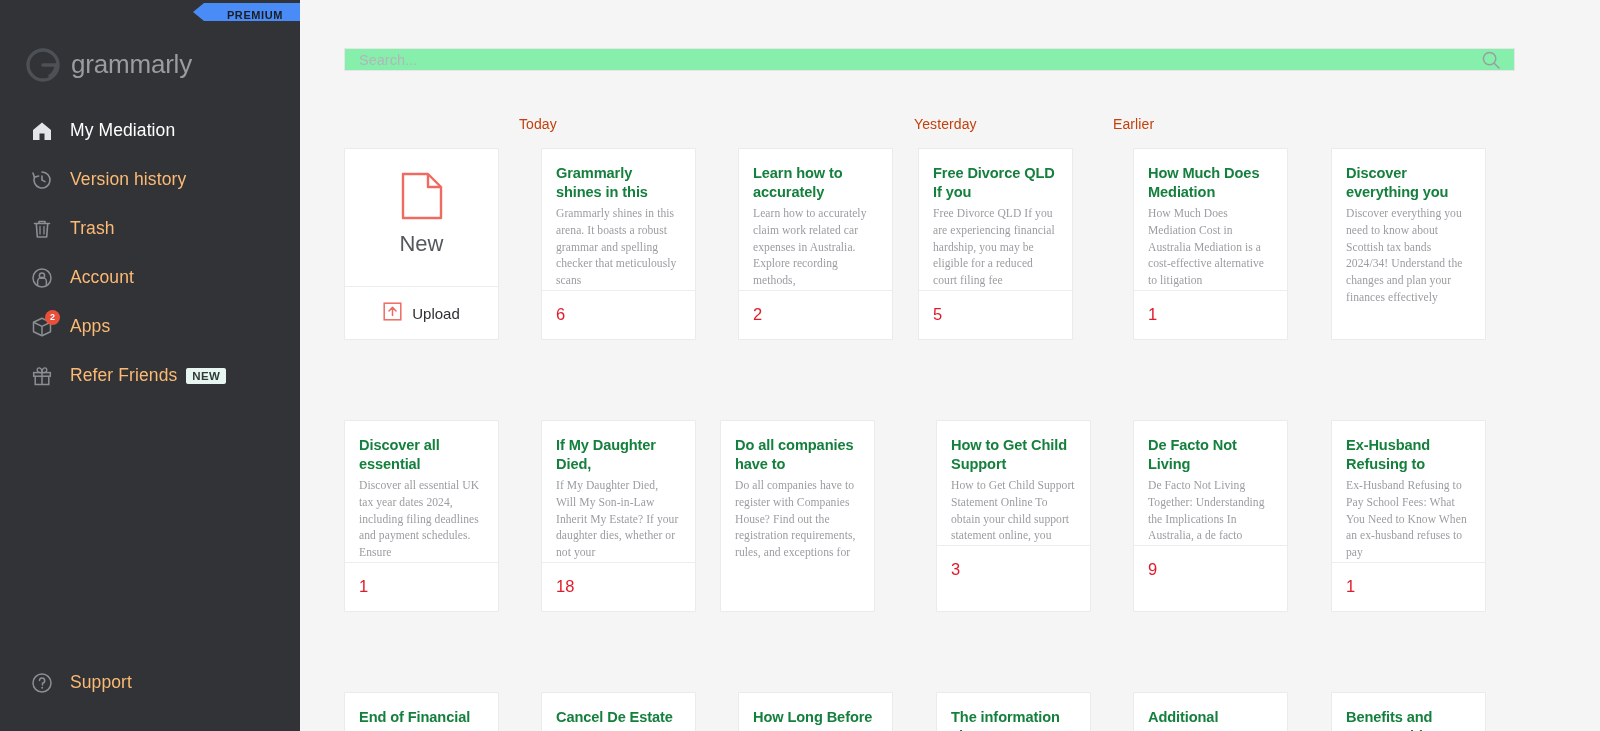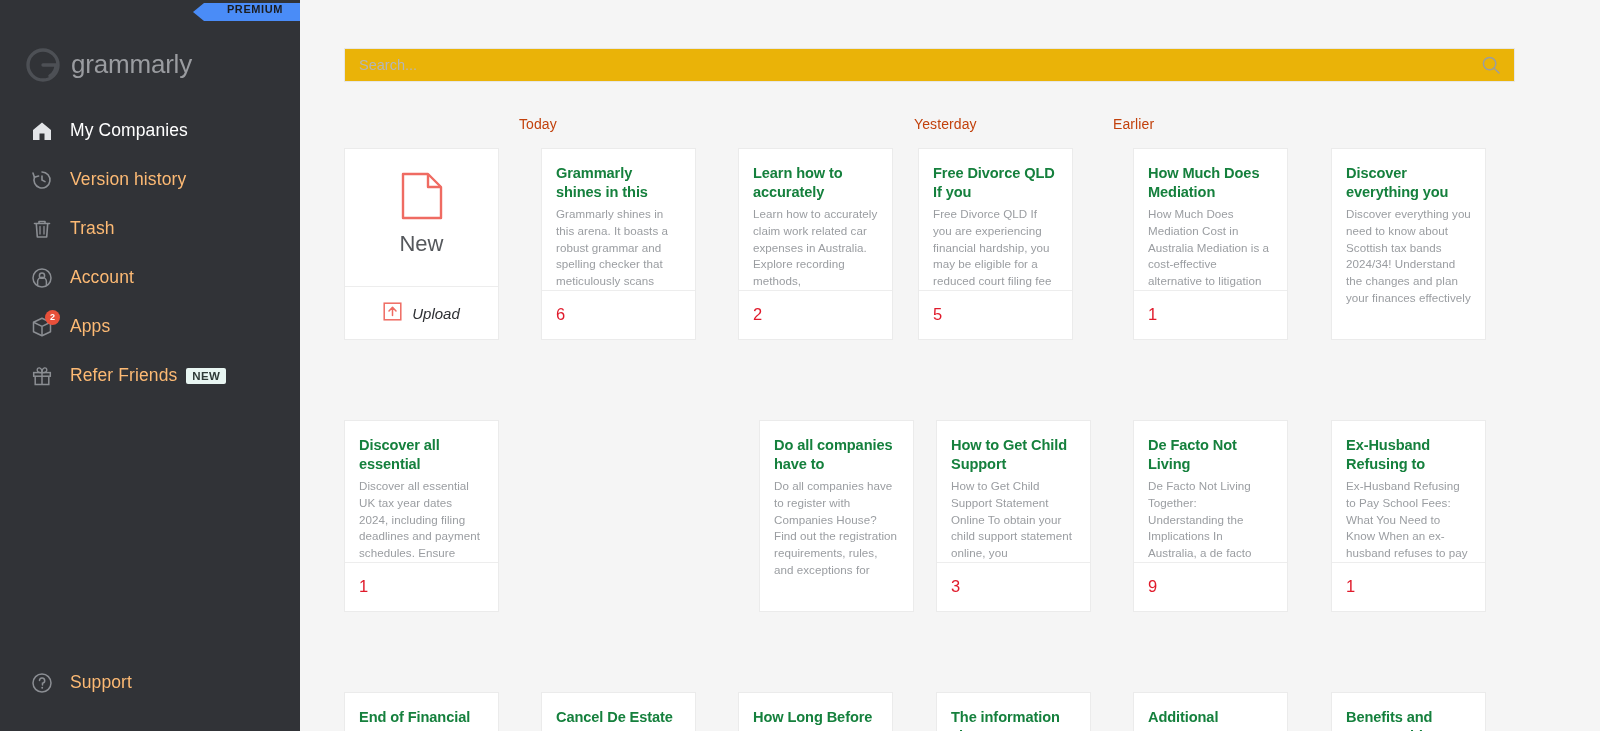--- a/index.html
+++ b/index.html
@@ -16,21 +16,21 @@
     width: 300px; height: 731px;
     background: #313337;
     position: relative;
     flex: 0 0 300px;
     color: #b9bbbe;
   }
   .premium-banner {
     position: absolute; top: 3px; right: 0;
     height: 18px; width: 96px;
     background: #4a8cf7;
-    display: flex; align-items: flex-start; justify-content: center;
+    display: flex; align-items: flex-end; justify-content: center;
     padding-left: 6px;
   }
   .premium-banner:before {
     content: ""; position: absolute; left: -11px; top: 0;
     width: 0; height: 0;
     border-top: 9px solid transparent;
     border-bottom: 9px solid transparent;
     border-right: 11px solid #4a8cf7;
   }
   .premium-banner span {
@@ -83,22 +83,22 @@
     position: absolute; bottom: 24px; left: 0; right: 0;
   }
 
   
   .main {
     flex: 1 1 auto; height: 731px; position: relative;
     background: #f5f5f5; overflow: hidden;
   }
   .search-wrap {
     position: absolute; left: 44px; top: 48px;
-    width: 1171px; height: 34px;
-    background: #eab308;
+    width: 1171px; height: 23px;
+    background: #86efac;
     border: 1px solid #e6e6e6;
     display: flex; align-items: center;
   }
   .search-input {
     border: 0; outline: 0; background: transparent;
     font-family: "Liberation Sans", sans-serif;
     font-size: 14.5px; color: #55585c;
     padding: 0 14px; flex: 1 1 auto; height: 100%;
   }
   .search-input::placeholder { color: #b3b6ba; }
@@ -124,20 +124,21 @@
   }
   .card-body { padding: 15px 14px 0 14px; }
   .card-title {
     font-size: 14.6px; font-weight: 700; color: #15803d;
     line-height: 1.27; letter-spacing: -0.1px;
     margin-bottom: 5px;
   }
   .card-excerpt {
     font-size: 11.6px; color: #9a9da1; line-height: 1.45;
     letter-spacing: 0.05px;
+    font-family: Liberation Serif, serif;
   }
   .card-footer {
     border-top: 1px solid #ededed;
     height: 48px; display: flex; align-items: center;
     padding-left: 14px;
   }
   .card-count { font-size: 16.5px; color: #e01a2b; font-weight: 400; }
 
   
   .new-card {
@@ -146,21 +147,21 @@
     display: flex; flex-direction: column;
   }
   .new-top {
     flex: 1 1 auto; display: flex; flex-direction: column;
     align-items: center; justify-content: center; gap: 6px;
     padding-bottom: 8px;
   }
   .new-label { font-size: 22px; color: #55585c; font-weight: 400; }
   .new-bottom {
     height: 53px; border-top: 1px solid #ededed;
-    display: flex; align-items: center; justify-content: center; gap: 10px; font-style: italic;
+    display: flex; align-items: center; justify-content: center; gap: 10px;
   }
   .upload-label { font-size: 15px; color: #2d2f33; }
 </style>
 </head>
 <body>
 
 <div class="app">
 
   <aside class="sidebar">
 
@@ -179,21 +180,21 @@
     </div>
 
     <nav class="nav">
 
       <div class="nav-item active">
         <span class="nav-icon">
           <svg width="24" height="24" viewBox="0 0 24 24">
             <path d="M3 11 L12 3.5 L21 11 L21 21 L14.5 21 L14.5 14.5 L9.5 14.5 L9.5 21 L3 21 Z" fill="#e3e5e8"></path>
           </svg>
         </span>
-        <span class="nav-label">My Companies</span>
+        <span class="nav-label">My Mediation</span>
       </div>
 
       <div class="nav-item">
         <span class="nav-icon">
           <svg width="24" height="24" viewBox="0 0 24 24">
             <path d="M12 4 a8 8 0 1 1 -7.3 4.7" fill="none" stroke="#8b8e93" stroke-width="1.6" stroke-linecap="round"></path>
             <path d="M3 5 L4.4 9.2 L8.6 8" fill="none" stroke="#8b8e93" stroke-width="1.6" stroke-linecap="round" stroke-linejoin="round"></path>
             <path d="M12 8 L12 12 L15 13.6" fill="none" stroke="#8b8e93" stroke-width="1.6" stroke-linecap="round"></path>
           </svg>
         </span>
@@ -356,22 +357,31 @@
         <div class="card" style="left:0px;height:192px">
           <div class="card-body">
             <div class="card-title">Discover all essential</div>
             <div class="card-excerpt">Discover all essential UK tax year dates 2024, including filing deadlines and payment schedules. Ensure</div>
           </div>
           <div class="card-footer">
             <span class="card-count">1</span>
           </div>
         </div>
 
-
-        <div class="card" style="left:415px;height:192px">
+        <div class="card" style="left:197px;height:192px">
+          <div class="card-body">
+            <div class="card-title">If My Daughter Died,</div>
+            <div class="card-excerpt">If My Daughter Died, Will My Son-in-Law Inherit My Estate? If your daughter dies, whether or not your</div>
+          </div>
+          <div class="card-footer">
+            <span class="card-count">18</span>
+          </div>
+        </div>
+
+        <div class="card" style="left:376px;height:192px">
           <div class="card-body">
             <div class="card-title">Do all companies have to</div>
             <div class="card-excerpt">Do all companies have to register with Companies House? Find out the registration requirements, rules, and exceptions for</div>
           </div>
         </div>
 
         <div class="card" style="left:592px;height:192px">
           <div class="card-body">
             <div class="card-title">How to Get Child Support</div>
             <div class="card-excerpt">How to Get Child Support Statement Online To obtain your child support statement online, you</div>

